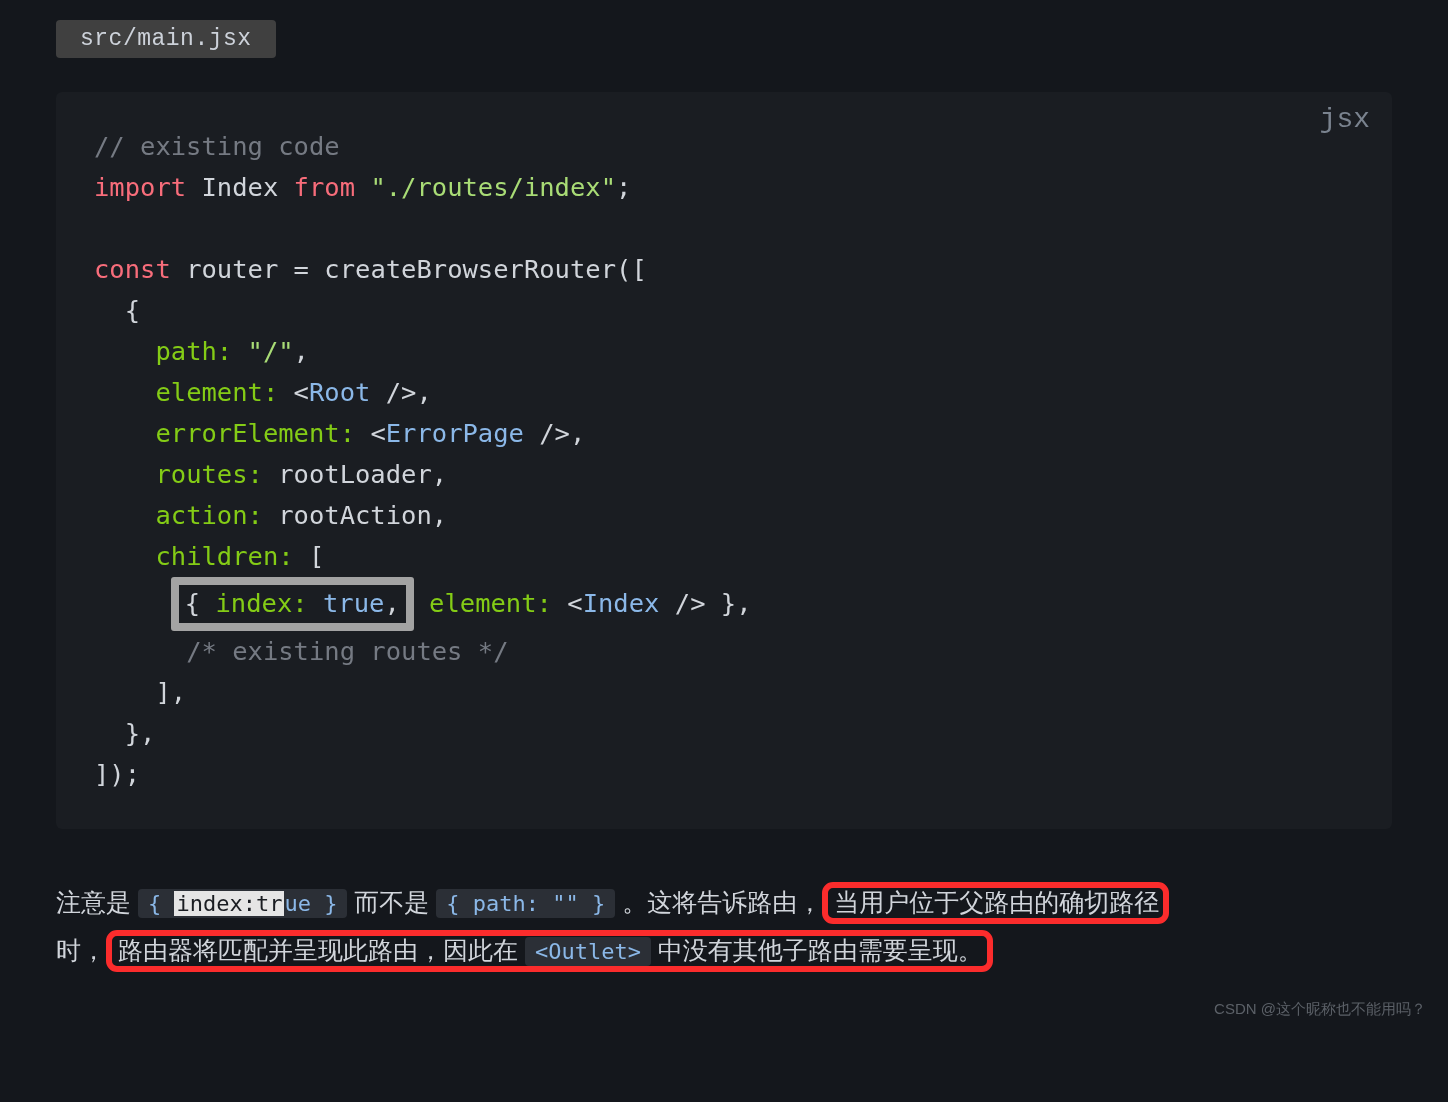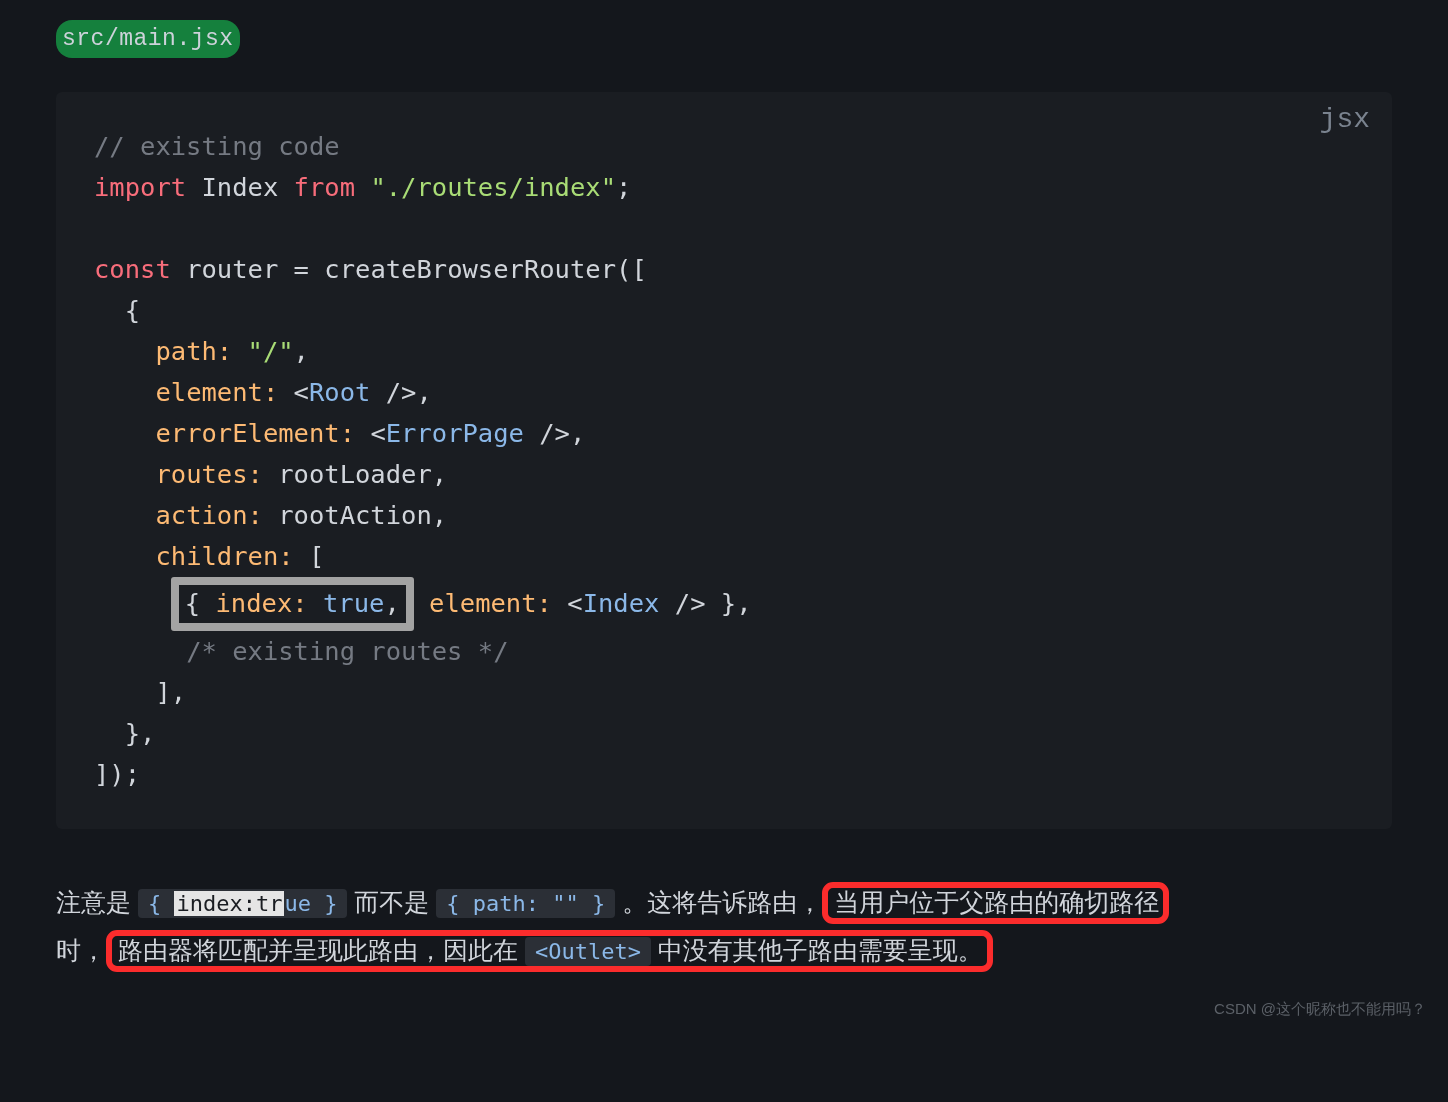--- a/index.html
+++ b/index.html
@@ -9,24 +9,24 @@
     color: #d1d5db;
     font-family: ui-monospace, SFMono-Regular, "SF Mono", Menlo, Consolas, "Liberation Mono", monospace;
     width: 1448px;
   }
   .page {
     padding: 20px 56px 50px 56px;
     position: relative;
   }
   .filename-chip {
     display: inline-block;
-    background: #15803d;
+    background: #404040;
     color: #cdd2da;
-    padding: 6px 6px;
-    border-radius: 16px;
+    padding: 6px 24px;
+    border-radius: 4px;
     font-size: 23px;
     letter-spacing: 0.5px;
   }
   .code-block {
     position: relative;
     margin-top: 34px;
     background: #1a1d22;
     border-radius: 6px;
     padding: 34px 38px 34px 38px;
   }
@@ -42,21 +42,21 @@
     font-size: 25.5px;
     line-height: 41px;
     white-space: pre;
   }
   .c-comment { color: #757a83; }
   .c-keyword { color: #f86d7b; }
   .c-identifier { color: #d1d5db; }
   .c-string { color: #a9dc76; }
   .c-punc { color: #d1d5db; }
   .c-component { color: #8bb8e8; }
-  .c-prop { color: #fdba74; }
+  .c-prop { color: #84cc16; }
   .highlight-box {
     border: 8px solid #a3a3a3;
     border-radius: 3px;
     padding: 0 6px 2px 6px;
     display: inline-block;
     line-height: 36px;
   }
   .prose {
     margin-top: 50px;
     font-family: -apple-system, BlinkMacSystemFont, "Segoe UI", "PingFang SC", "Hiragino Sans GB", "Microsoft YaHei", sans-serif;

